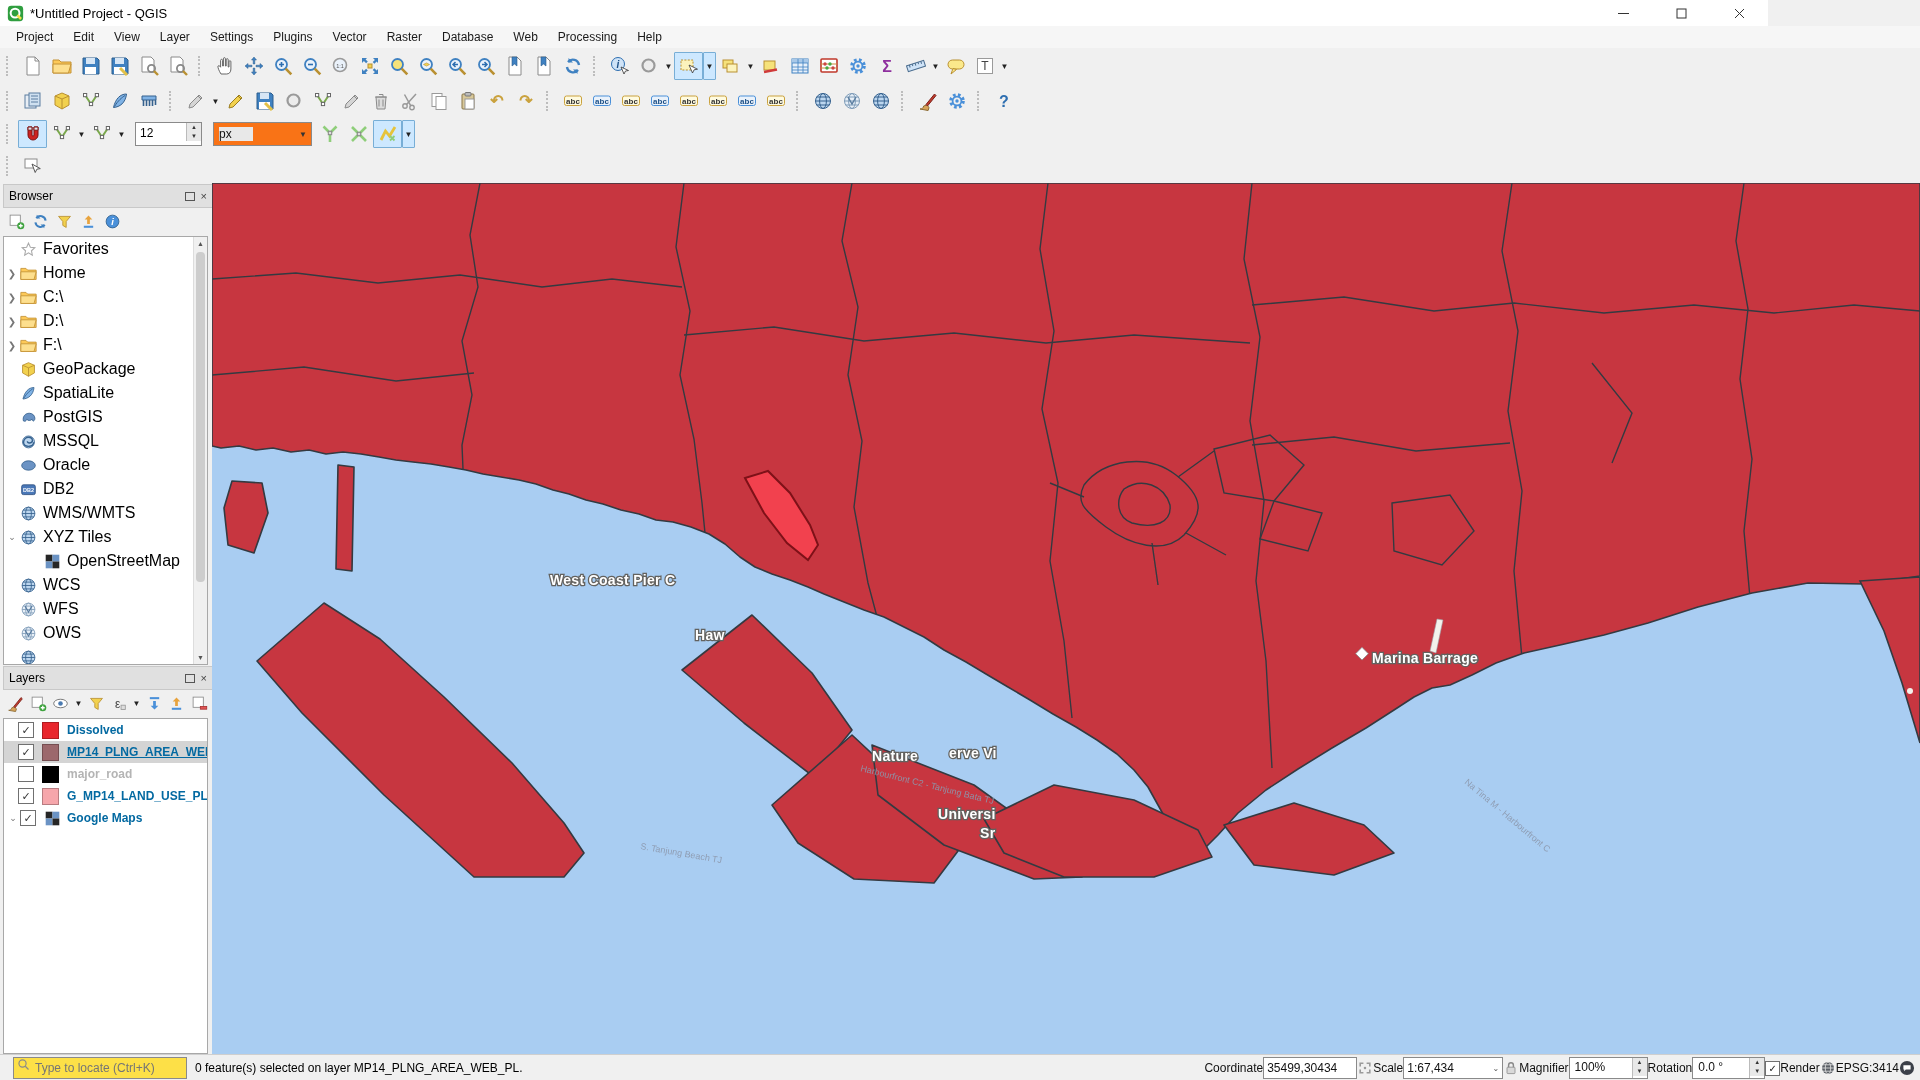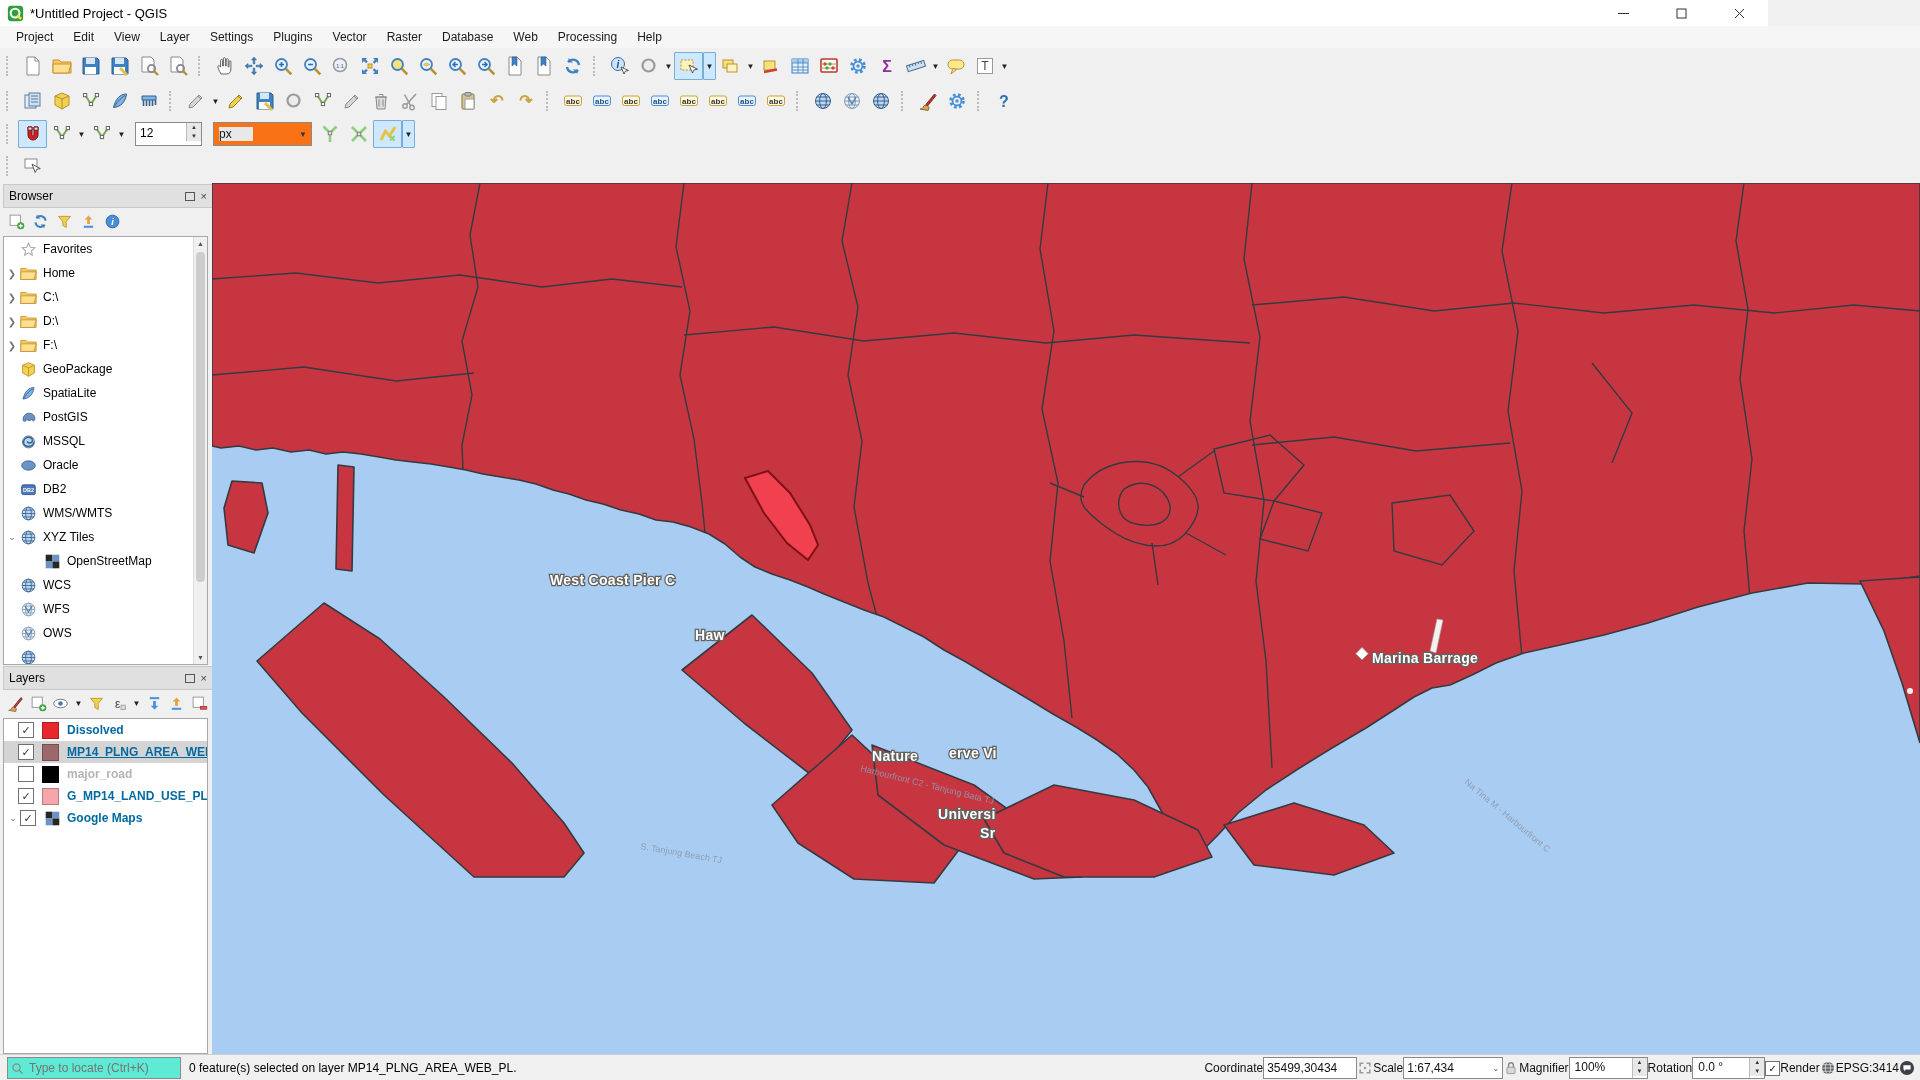--- a/index.html
+++ b/index.html
@@ -41,42 +41,42 @@
   .pt-btns{margin-left:auto;display:flex;gap:6px;padding-right:5px;align-items:center;}
   .pt-float{width:8px;height:7px;border:1px solid #555;}
   .pt-close{font-size:11px;color:#444;line-height:10px;}
   .panel-tools{position:absolute;left:3px;width:203px;display:flex;align-items:center;gap:3px;padding-left:3px;}
   .pti{width:21px;height:21px;display:flex;align-items:center;justify-content:center;}
   .pti svg{width:17px;height:17px;}
   .panel-body{position:absolute;left:3px;width:203px;background:#fff;border:1px solid #a8a8a8;overflow:hidden;}
   .trow{height:24px;display:flex;align-items:center;}
   .chev{width:16px;text-align:center;color:#777;font-size:10px;}
   .ticon{width:17px;height:17px;margin-right:6px;flex:none;}
-  .tlabel{font-size:12px;color:#000;white-space:nowrap;}
+  .tlabel{font-size:16px;color:#000;white-space:nowrap;}
   .vsb{position:absolute;right:0;top:0;width:13px;bottom:0;background:#f0f0f0;border-left:1px solid #ddd;}
   .vsb .ar{position:absolute;left:0;width:13px;height:13px;font-size:7px;color:#555;text-align:center;line-height:13px;}
   .vsb .thumb{position:absolute;left:2px;width:9px;background:#cdcdcd;border-radius:4px;}
   .lrow{height:22px;display:flex;align-items:center;}
   .lrow.sel{background:#d4d4d4;}
   .cb{width:14px;height:14px;border:1px solid #707070;background:#fff;margin-left:14px;margin-right:8px;
       display:flex;align-items:center;justify-content:center;font-size:11px;color:#333;flex:none;}
   .swatch{width:15px;height:15px;margin-right:8px;flex:none;border:1px solid rgba(0,0,0,.25);}
   .lname{font-weight:bold;font-size:12px;color:#0369a1;white-space:nowrap;}
   .lrow.sel .lname{text-decoration:underline;}
   .dim{color:#b4b4b4;}
   
   .map{position:absolute;left:212px;top:183px;width:1708px;height:871px;background:#a9cdf2;}
   .map svg{display:block;}
   .maplabel{font-family:"Liberation Sans",sans-serif;font-size:14px;font-weight:bold;fill:#ffffff;
             stroke:#63625f;stroke-width:2.6px;paint-order:stroke;letter-spacing:.3px;}
   .faint{font-family:"Liberation Sans",sans-serif;font-size:9px;fill:#8c98ad;opacity:.9;}
   
   .statusbar{position:absolute;left:0;top:1054px;width:1920px;height:26px;background:#f0f0f0;
              border-top:1px solid #cfcfcf;display:flex;align-items:center;font-size:12px;}
-  .locator{display:flex;align-items:center;width:172px;height:20px;border:1px solid #8a8a8a;background:#5eead4;margin-left:7px;}
+  .locator{display:flex;width:172px;height:20px;border:1px solid #8a8a8a;background:#fde047;margin-left:13px;}
   .locator svg{width:13px;height:13px;margin:0 3px;}
   .locator input{border:0;outline:0;width:146px;font-size:12px;color:#333;font-family:"Liberation Sans",sans-serif;background:transparent;}
   .sb-msg{margin-left:8px;color:#000;}
   .sb-right{margin-left:auto;display:flex;align-items:center;padding-right:5px;}
   .sb-field{display:flex;align-items:center;border:1px solid #8a8a8a;background:#fff;height:20px;padding:0 3px;}
   .sb-spin{display:flex;align-items:stretch;border:1px solid #8a8a8a;background:#fff;height:20px;}
   .sb-spin .v{padding:2px 5px;}
   .sb-ic svg{width:16px;height:16px;display:block;}
   .sb-cb{width:13px;height:13px;border:1px solid #707070;background:#fff;display:flex;align-items:center;
          justify-content:center;font-size:10px;color:#222;}

